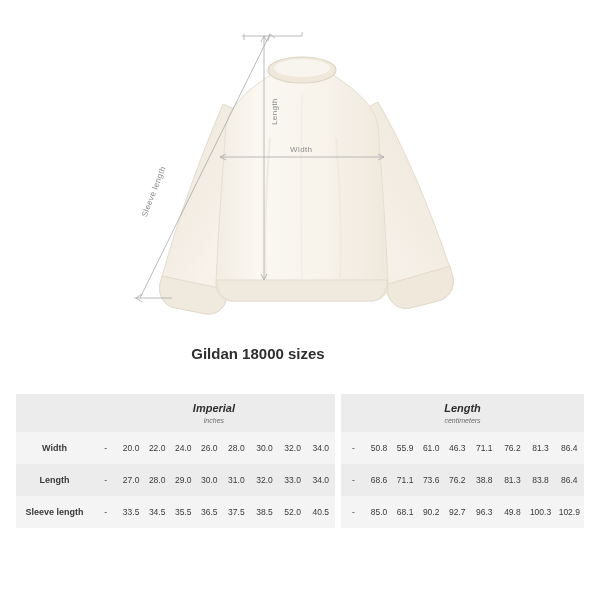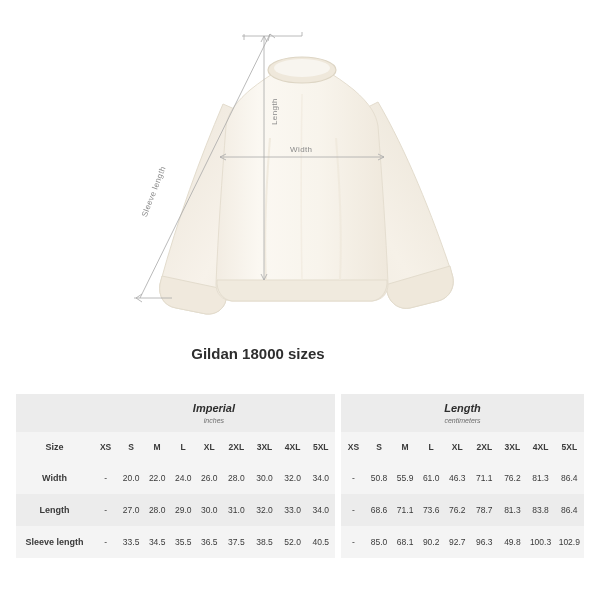--- a/index.html
+++ b/index.html
@@ -250,42 +250,20 @@
             <div class="unit-name">Imperial</div>
             <div class="unit-sub">inches</div>
           </td>
           <td class="gap"></td>
           <td colspan="9">
             <div class="unit-name">Length</div>
             <div class="unit-sub">centimeters</div>
           </td>
         </tr>
 
-        <tr class="col-head">
-          <td class="rowlabel">Size</td>
-          <td>XS</td>
-          <td>S</td>
-          <td>M</td>
-          <td>L</td>
-          <td>XL</td>
-          <td>2XL</td>
-          <td>3XL</td>
-          <td>4XL</td>
-          <td>5XL</td>
-          <td class="gap"></td>
-          <td>XS</td>
-          <td>S</td>
-          <td>M</td>
-          <td>L</td>
-          <td>XL</td>
-          <td>2XL</td>
-          <td>3XL</td>
-          <td>4XL</td>
-          <td>5XL</td>
-        </tr>
 
         <tr class="data-row row-odd">
           <td class="rowlabel">Width</td>
           <td>-</td>
           <td>20.0</td>
           <td>22.0</td>
           <td>24.0</td>
           <td>26.0</td>
           <td>28.0</td>
           <td>30.0</td>
@@ -313,21 +291,21 @@
           <td>31.0</td>
           <td>32.0</td>
           <td>33.0</td>
           <td>34.0</td>
           <td class="gap"></td>
           <td>-</td>
           <td>68.6</td>
           <td>71.1</td>
           <td>73.6</td>
           <td>76.2</td>
-          <td>78.7</td>
+          <td>38.8</td>
           <td>81.3</td>
           <td>83.8</td>
           <td>86.4</td>
         </tr>
 
         <tr class="data-row row-odd">
           <td class="rowlabel">Sleeve length</td>
           <td>-</td>
           <td>33.5</td>
           <td>34.5</td>

